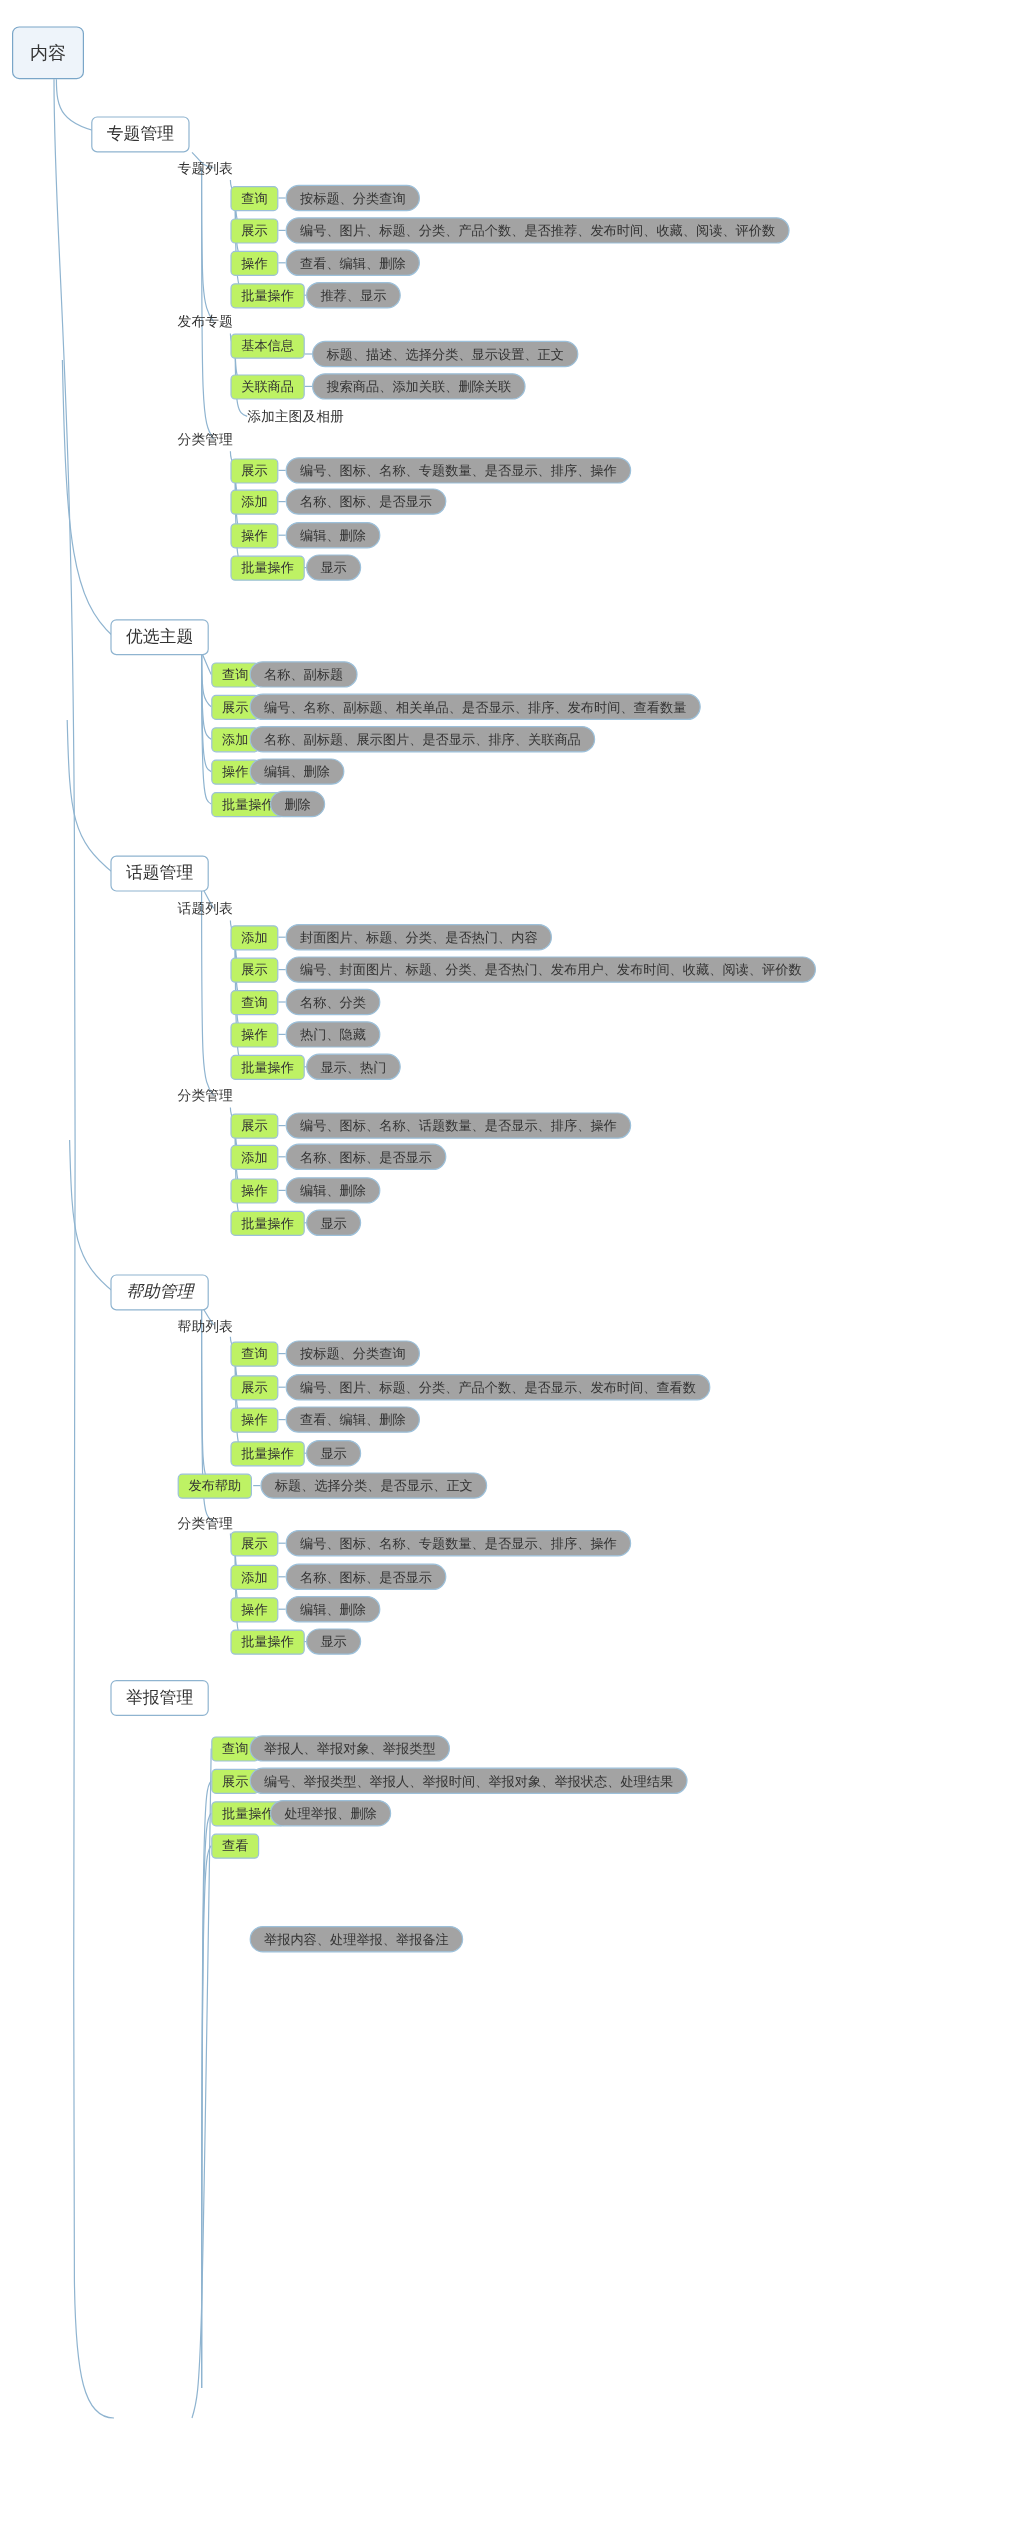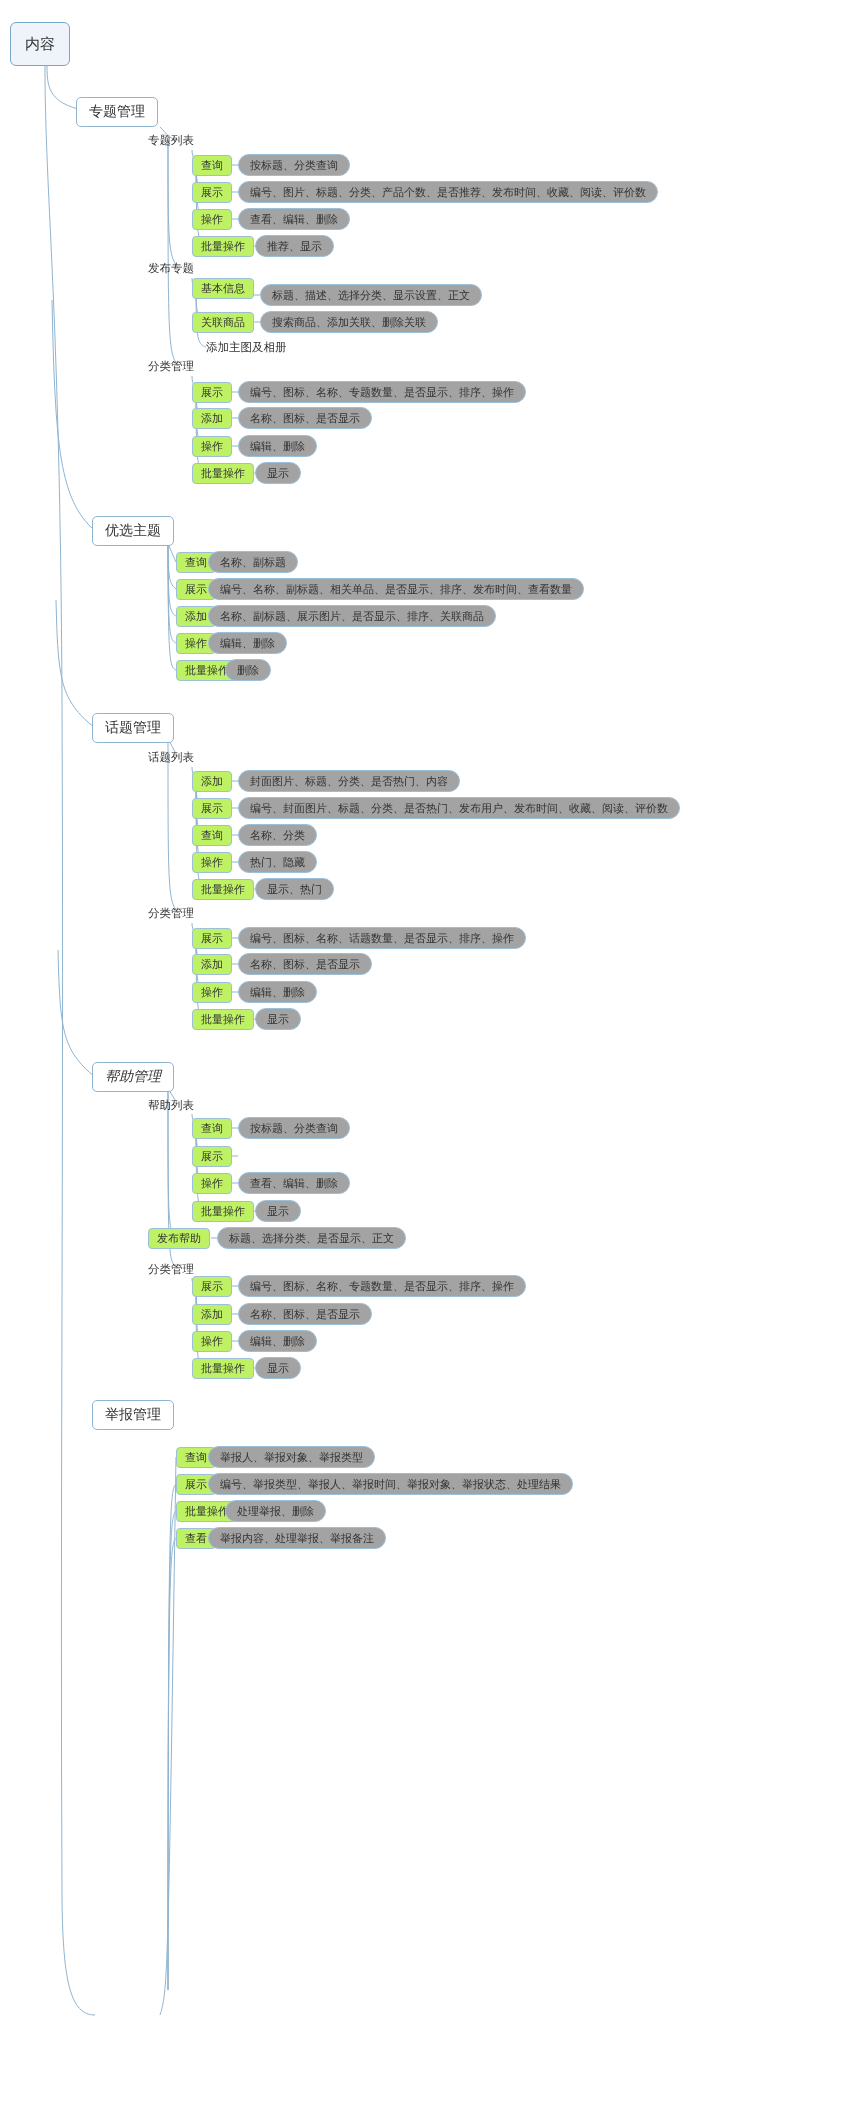--- a/index.html
+++ b/index.html
@@ -211,20 +211,21 @@
   <div class="node n-key" style="left:192px;top:982px;">操作</div>
   <div class="node n-val" style="left:238px;top:981px;">编辑、删除</div>
   <div class="node n-key" style="left:192px;top:1009px;">批量操作</div>
   <div class="node n-val" style="left:255px;top:1008px;">显示</div>
 
   <div class="node n-l1" style="left:92px;top:1062px;font-style:italic;">帮助管理</div>
   <div class="node n-l2" style="left:148px;top:1096px;">帮助列表</div>
   <div class="node n-key" style="left:192px;top:1118px;">查询</div>
   <div class="node n-val" style="left:238px;top:1117px;">按标题、分类查询</div>
   <div class="node n-key" style="left:192px;top:1146px;">展示</div>
+  <div class="node n-val" style="left:238px;top:1145px;">编号、图片、标题、分类、产品个数、是否显示、发布时间、查看数</div>
   <div class="node n-key" style="left:192px;top:1173px;">操作</div>
   <div class="node n-val" style="left:238px;top:1172px;">查看、编辑、删除</div>
   <div class="node n-key" style="left:192px;top:1201px;">批量操作</div>
   <div class="node n-val" style="left:255px;top:1200px;">显示</div>
 
   <div class="node n-key" style="left:148px;top:1228px;font-family:Liberation Mono, monospace;">发布帮助</div>
   <div class="node n-val" style="left:217px;top:1227px;">标题、选择分类、是否显示、正文</div>
 
   <div class="node n-l2" style="left:148px;top:1260px;">分类管理</div>
   <div class="node n-key" style="left:192px;top:1276px;">展示</div>
@@ -237,15 +238,15 @@
   <div class="node n-val" style="left:255px;top:1357px;">显示</div>
 
   <div class="node n-l1" style="left:92px;top:1400px;">举报管理</div>
   <div class="node n-key" style="left:176px;top:1447px;">查询</div>
   <div class="node n-val" style="left:208px;top:1446px;">举报人、举报对象、举报类型</div>
   <div class="node n-key" style="left:176px;top:1474px;">展示</div>
   <div class="node n-val" style="left:208px;top:1473px;">编号、举报类型、举报人、举报时间、举报对象、举报状态、处理结果</div>
   <div class="node n-key" style="left:176px;top:1501px;">批量操作</div>
   <div class="node n-val" style="left:225px;top:1500px;">处理举报、删除</div>
   <div class="node n-key" style="left:176px;top:1528px;">查看</div>
-  <div class="node n-val" style="left:208px;top:1527px;">举报内容、处理举报、举报备注</div>
+  <div class="node n-val" style="left:208px;top:1605px;">举报内容、处理举报、举报备注</div>
 
 </div>
 
 </body></html>

